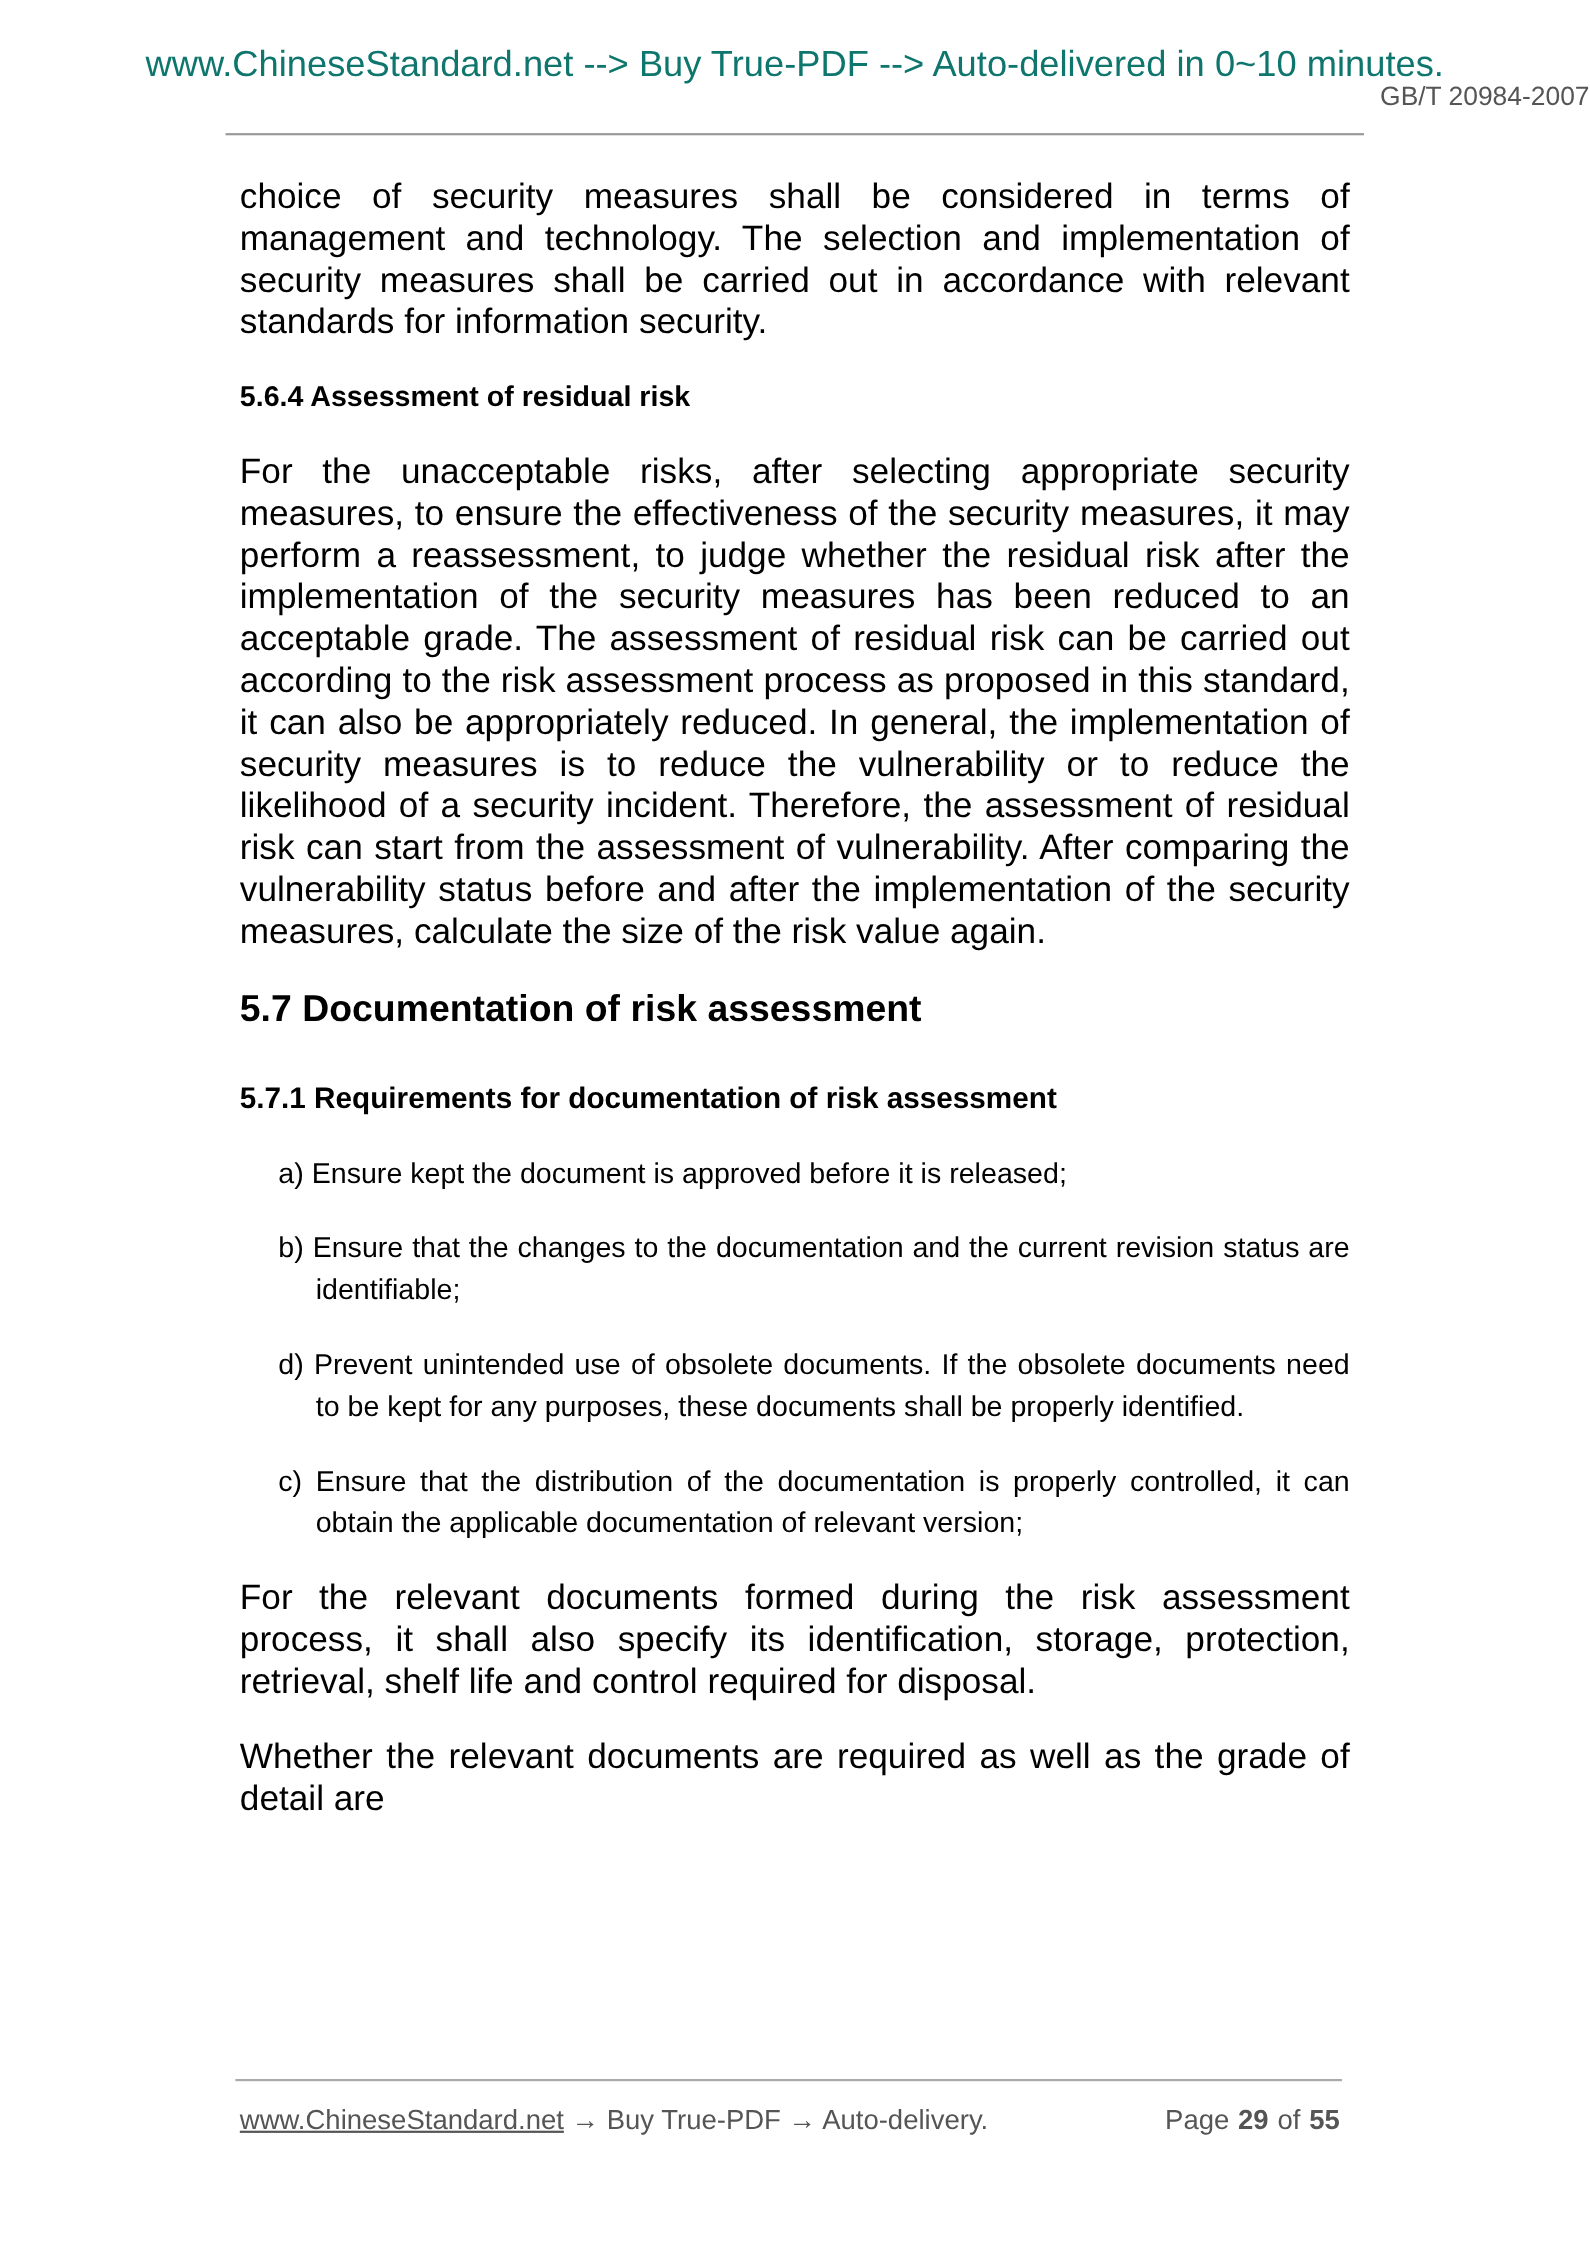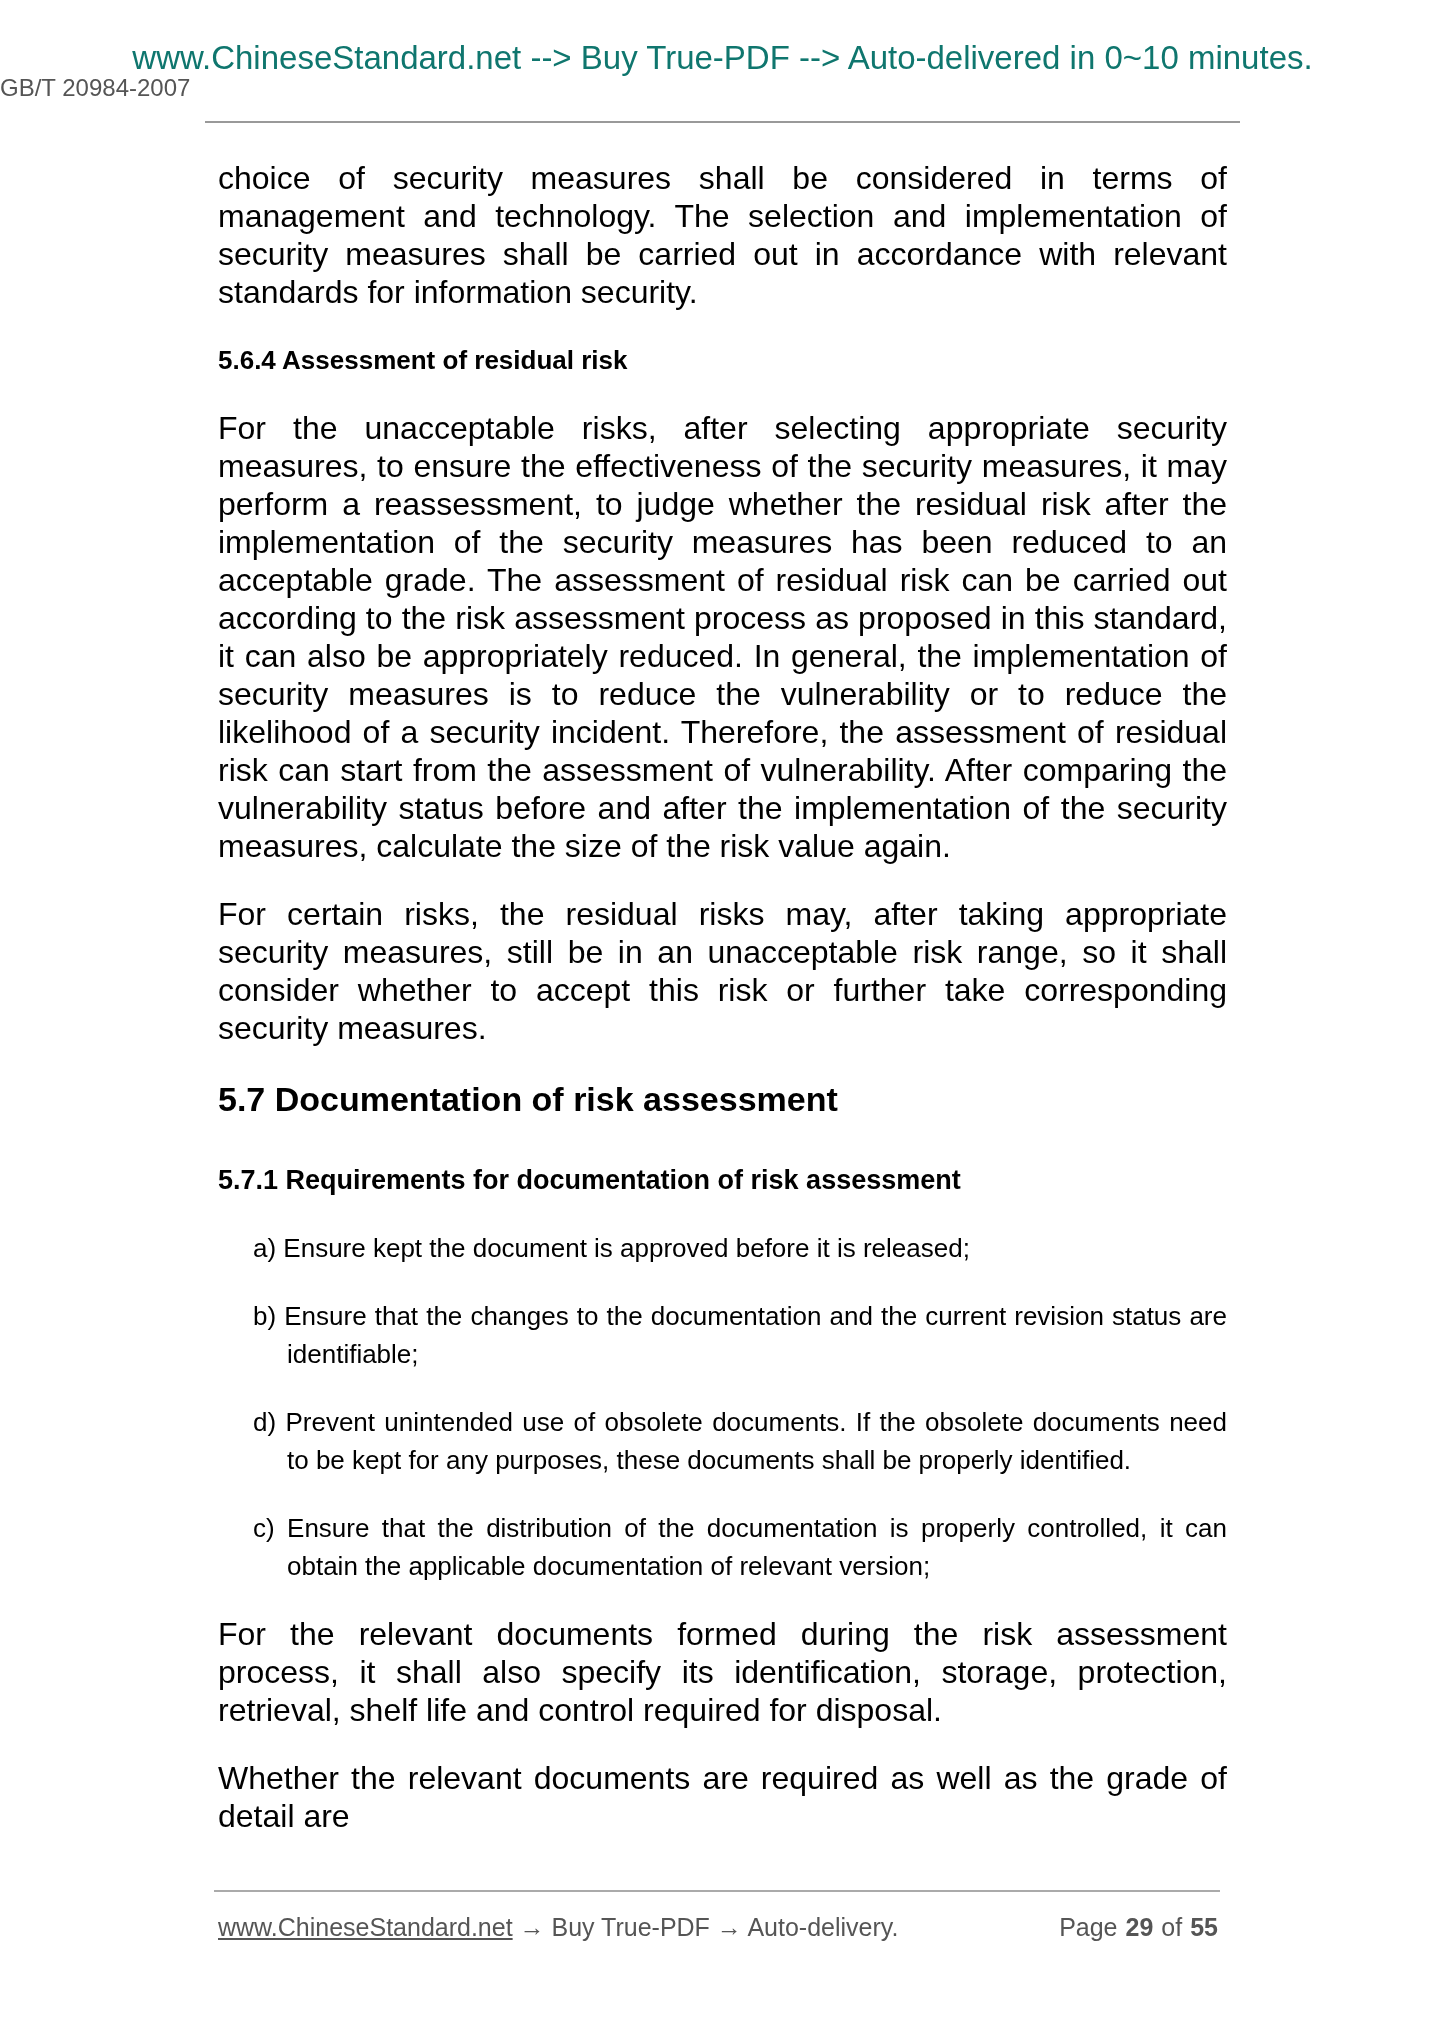--- a/index.html
+++ b/index.html
@@ -24,21 +24,21 @@
       font-size: 33px;
       line-height: 40px;
       color: #0f766e;
       white-space: nowrap;
     }
     .doc-code {
       position: absolute;
       left: 0;
       width: 1445px;
       top: 74px;
-      text-align: left;
+      text-align: right;
       font-size: 24px;
       line-height: 28px;
       color: #555;
     }
     .header-rule {
       position: absolute;
       left: 205px;
       top: 121px;
       width: 1035px;
       height: 2px;
@@ -118,21 +118,20 @@
 <body>
 
 <div class="banner">www.ChineseStandard.net --&gt; Buy True-PDF --&gt; Auto-delivered in 0~10 minutes.</div>
 <div class="doc-code">GB/T 20984-2007</div>
 <div class="header-rule"></div>
 
 <div class="content">
   <p class="p">choice of security measures shall be considered in terms of management and technology. The selection and implementation of security measures shall be carried out in accordance with relevant standards for information security.</p>
   <div class="h3">5.6.4 Assessment of residual risk</div>
   <p class="p">For the unacceptable risks, after selecting appropriate security measures, to ensure the effectiveness of the security measures, it may perform a reassessment, to judge whether the residual risk after the implementation of the security measures has been reduced to an acceptable grade. The assessment of residual risk can be carried out according to the risk assessment process as proposed in this standard, it can also be appropriately reduced. In general, the implementation of security measures is to reduce the vulnerability or to reduce the likelihood of a security incident. Therefore, the assessment of residual risk can start from the assessment of vulnerability. After comparing the vulnerability status before and after the implementation of the security measures, calculate the size of the risk value again.</p>
-  <p class="p">For certain risks, the residual risks may, after taking appropriate security measures, still be in an unacceptable risk range, so it shall consider whether to accept this risk or further take corresponding security measures.</p>
   <div class="h2">5.7 Documentation of risk assessment</div>
   <div class="h3b">5.7.1 Requirements for documentation of risk assessment</div>
   <div class="list-item">a) Ensure kept the document is approved before it is released;</div>
   <div class="list-item">b) Ensure that the changes to the documentation and the current revision status are identifiable;</div>
   <div class="list-item">d) Prevent unintended use of obsolete documents. If the obsolete documents need to be kept for any purposes, these documents shall be properly identified.</div>
   <div class="list-item">c) Ensure that the distribution of the documentation is properly controlled, it can obtain the applicable documentation of relevant version;</div>
   <p class="p">For the relevant documents formed during the risk assessment process, it shall also specify its identification, storage, protection, retrieval, shelf life and control required for disposal.</p>
   <p class="p">Whether the relevant documents are required as well as the grade of detail are</p>
 </div>
 

